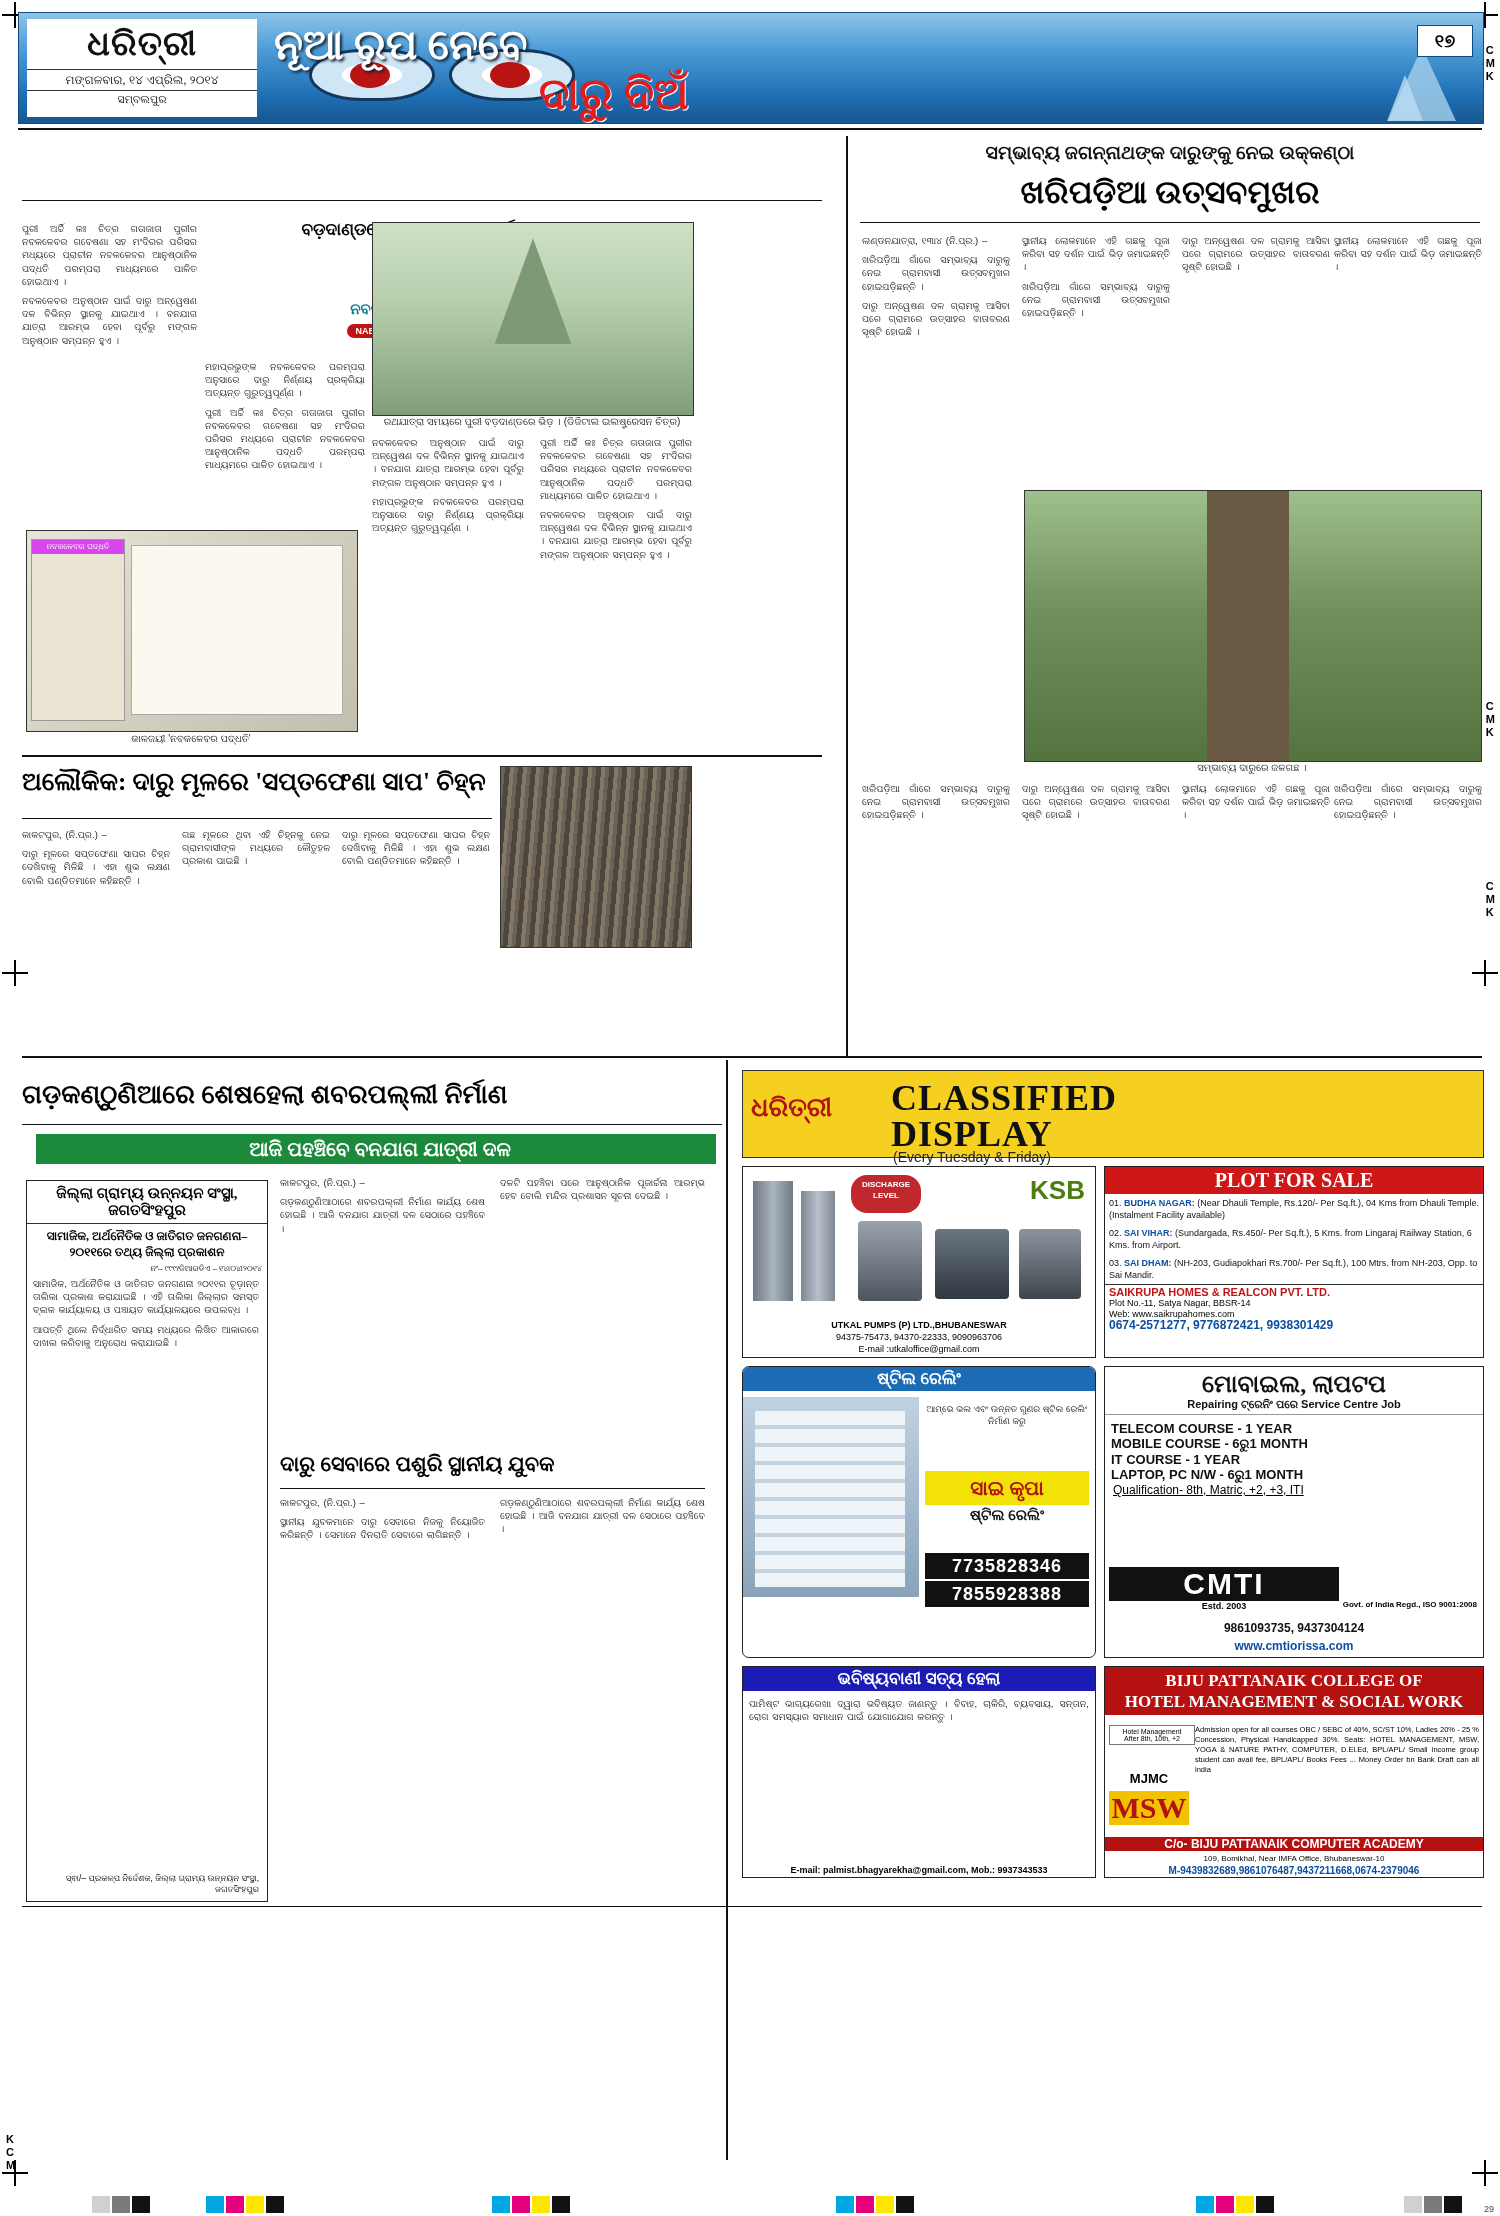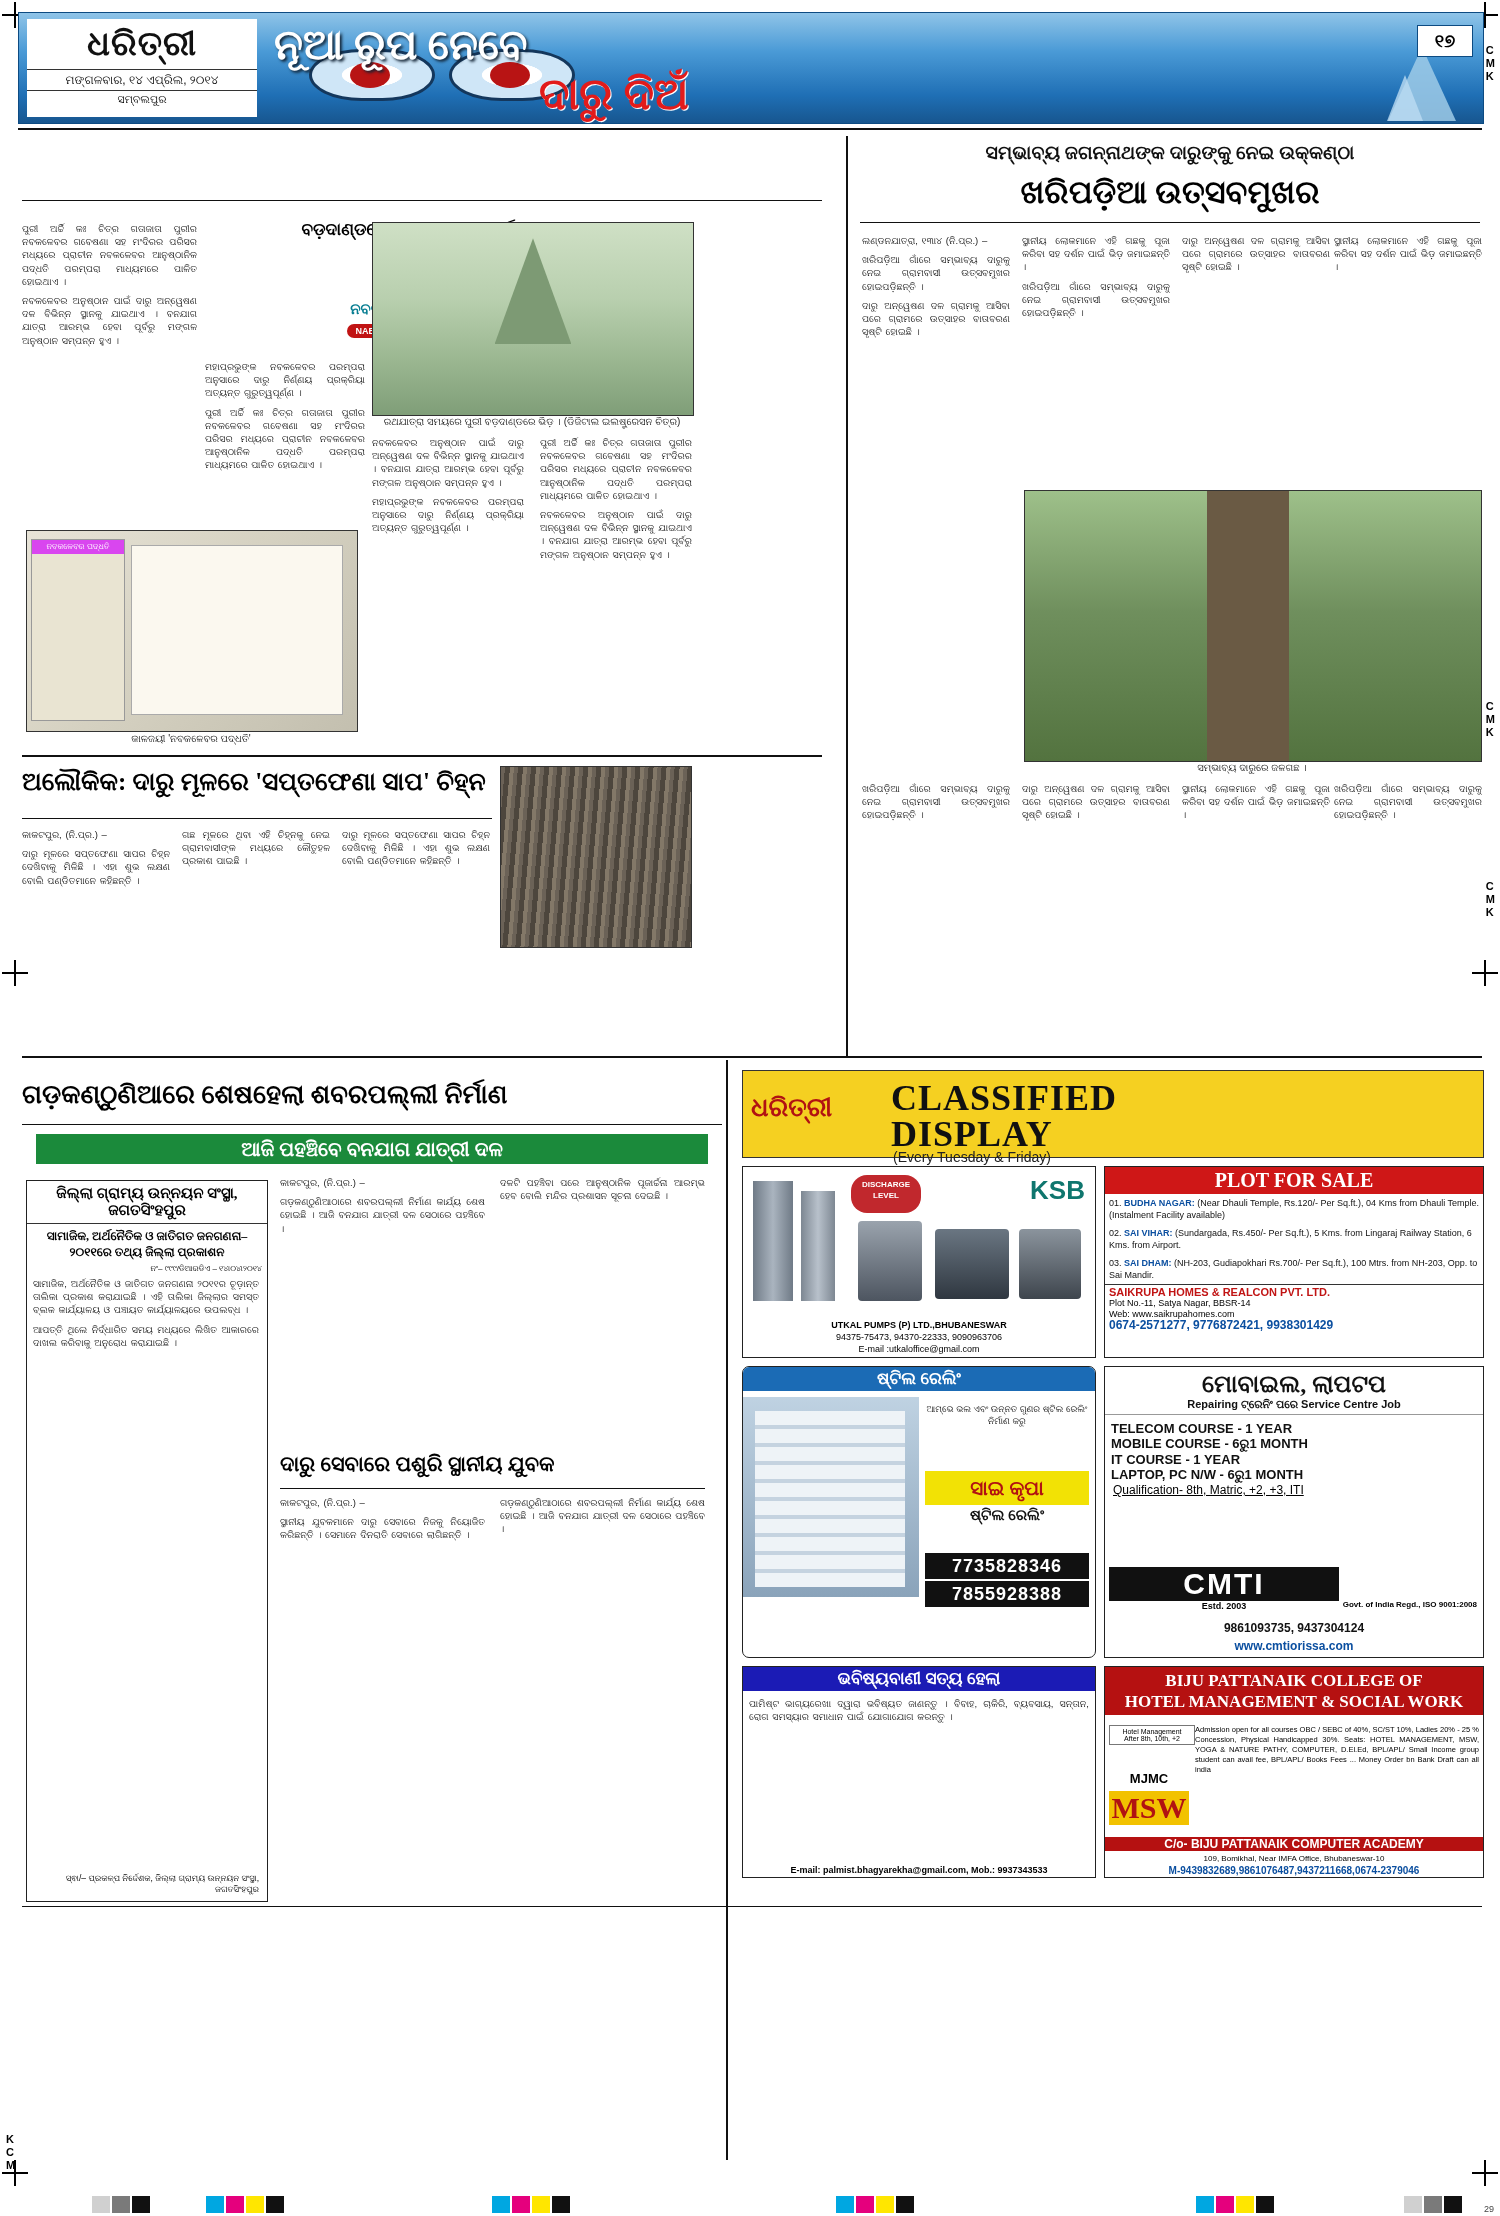--- a/index.html
+++ b/index.html
@@ -72,21 +72,21 @@
   .cd-tariff .tt{background:#e6e6e6;text-align:center;font-weight:bold;font-size:9px;padding:2px 0;border-bottom:1px solid #999;}
   .cd-tariff table{width:100%;border-collapse:collapse;font-size:8px;}
   .cd-tariff td{border:1px solid #bbb;padding:1px 2px;text-align:center;}
 
   .plot-head{background:#cf1717;color:#fff;text-align:center;font-family:"Liberation Serif",serif;font-weight:bold;font-size:20px;padding:2px 0;}
   .plot-item{font-size:9px;padding:3px 4px;color:#111;line-height:12px;}
   .plot-item b{color:#0b4fa0;}
   .saik{background:#fff;border-top:1px solid #333;padding:2px 4px;font-size:9px;line-height:11px;}
   .saik .nm{color:#c11414;font-weight:bold;font-size:11px;}
   .saik .ph{color:#0b4fa0;font-weight:bold;font-size:12px;}
-  .ksb-logo{position:absolute;right:10px;top:8px;font-family:"Liberation Sans",sans-serif;font-weight:bold;font-size:26px;color:#0f766e;}
+  .ksb-logo{position:absolute;right:10px;top:8px;font-family:"Liberation Sans",sans-serif;font-weight:bold;font-size:26px;color:#4d7c0f;}
   .pump{position:absolute;background:linear-gradient(180deg,#9aa3ad,#4d5560);border-radius:4px;}
   .utkal{position:absolute;left:0;bottom:2px;width:100%;text-align:center;font-size:9px;line-height:12px;font-weight:bold;}
 
   .sk-head{background:#1b6bb5;color:#fff;text-align:center;font-family:"Liberation Serif",serif;font-weight:bold;font-size:17px;padding:2px 0;}
   .sk-sub{background:#f2e205;color:#b11212;text-align:center;font-weight:bold;font-size:20px;font-family:"Liberation Serif",serif;}
   .sk-ph{background:#111;color:#fff;text-align:center;font-weight:bold;font-size:18px;letter-spacing:1px;}
 
   .mob-head{font-family:"Liberation Serif",serif;font-weight:bold;font-size:24px;color:#111;text-align:center;}
   .mob-line{font-size:13px;font-weight:bold;color:#111;padding-left:6px;}
   .cmti{background:#111;color:#fff;font-weight:bold;font-size:30px;text-align:center;letter-spacing:2px;}
@@ -241,21 +241,21 @@
   </div>
   <div class="photo ph-bark" style="left:500px;top:766px;width:190px;height:180px;"></div>
 
   <div class="col" style="left:540px;top:770px;width:0;height:0;"></div>
 
   <div class="hrule" style="left:22px;top:1056px;width:1460px;height:2px;"></div>
 
   <div class="hl h-mid">ଗଡ଼କଣ୍ଠୁଣିଆରେ ଶେଷହେଲା ଶବରପଲ୍ଲୀ ନିର୍ମାଣ</div>
   <div class="hrule" style="left:22px;top:1124px;width:700px;height:1px;"></div>
 
-  <div class="greenbar" style="left:36px;top:1134px;width:672px;height:30px;font-size:20px;line-height:30px;">ଆଜି ପହଞ୍ଚିବେ ବନଯାଗ ଯାତ୍ରୀ ଦଳ</div>
+  <div class="greenbar" style="left:36px;top:1134px;width:672px;height:30px;font-size:20px;line-height:30px;padding-left:8px;">ଆଜି ପହଞ୍ଚିବେ ବନଯାଗ ଯାତ୍ରୀ ଦଳ</div>
 
   <div class="col" style="left:280px;top:1176px;width:205px;height:250px;">
     <p>କାକଟପୁର, (ନି.ପ୍ର.) –</p>
     <p>ଗଡ଼କଣ୍ଠୁଣିଆଠାରେ ଶବରପଲ୍ଲୀ ନିର୍ମାଣ କାର୍ଯ୍ୟ ଶେଷ ହୋଇଛି । ଆଜି ବନଯାଗ ଯାତ୍ରୀ ଦଳ ସେଠାରେ ପହଞ୍ଚିବେ ।</p>
   </div>
   <div class="col" style="left:500px;top:1176px;width:205px;height:250px;">
     <p>ଦଳଟି ପହଞ୍ଚିବା ପରେ ଆନୁଷ୍ଠାନିକ ପୂଜାର୍ଚ୍ଚନା ଆରମ୍ଭ ହେବ ବୋଲି ମନ୍ଦିର ପ୍ରଶାସନ ସୂଚନା ଦେଇଛି ।</p>
   </div>
 
   <div class="box" style="left:26px;top:1180px;width:240px;height:720px;">

